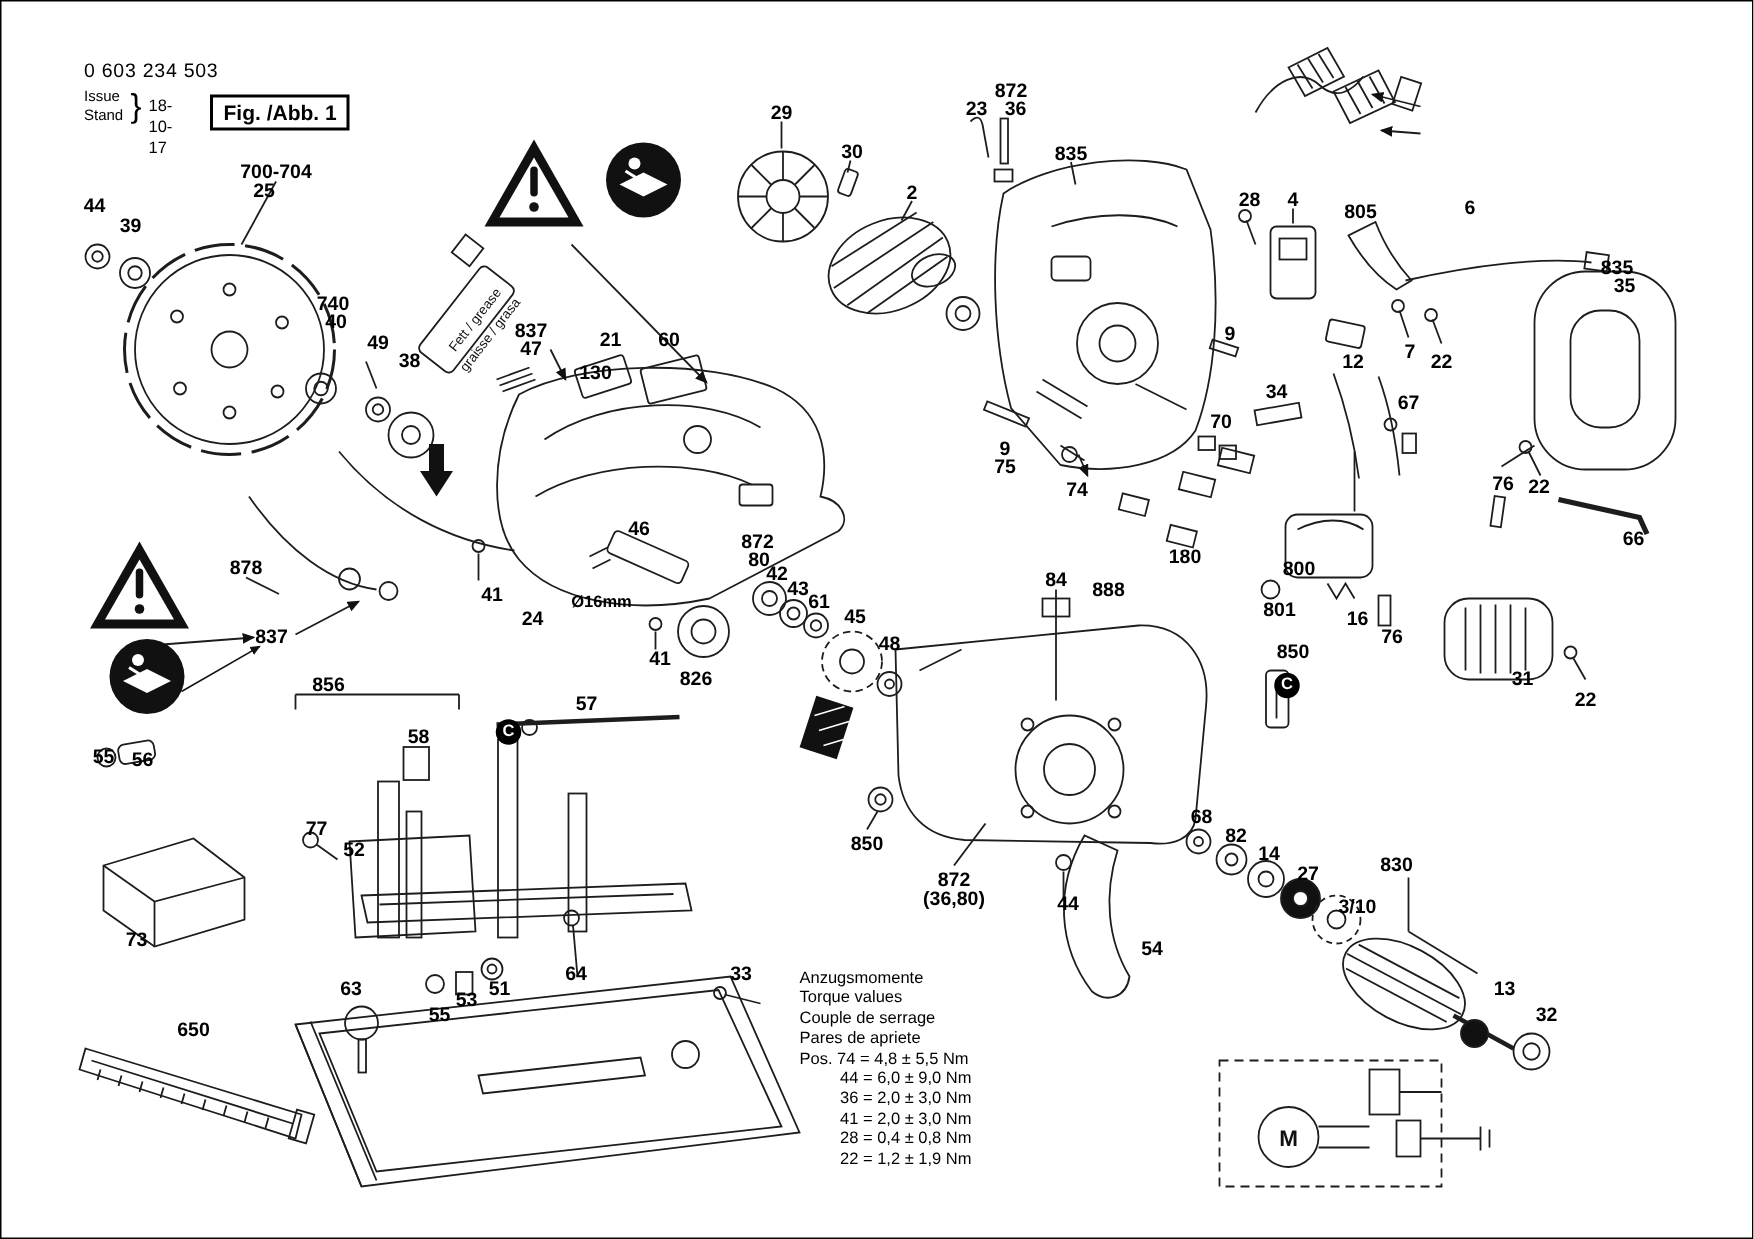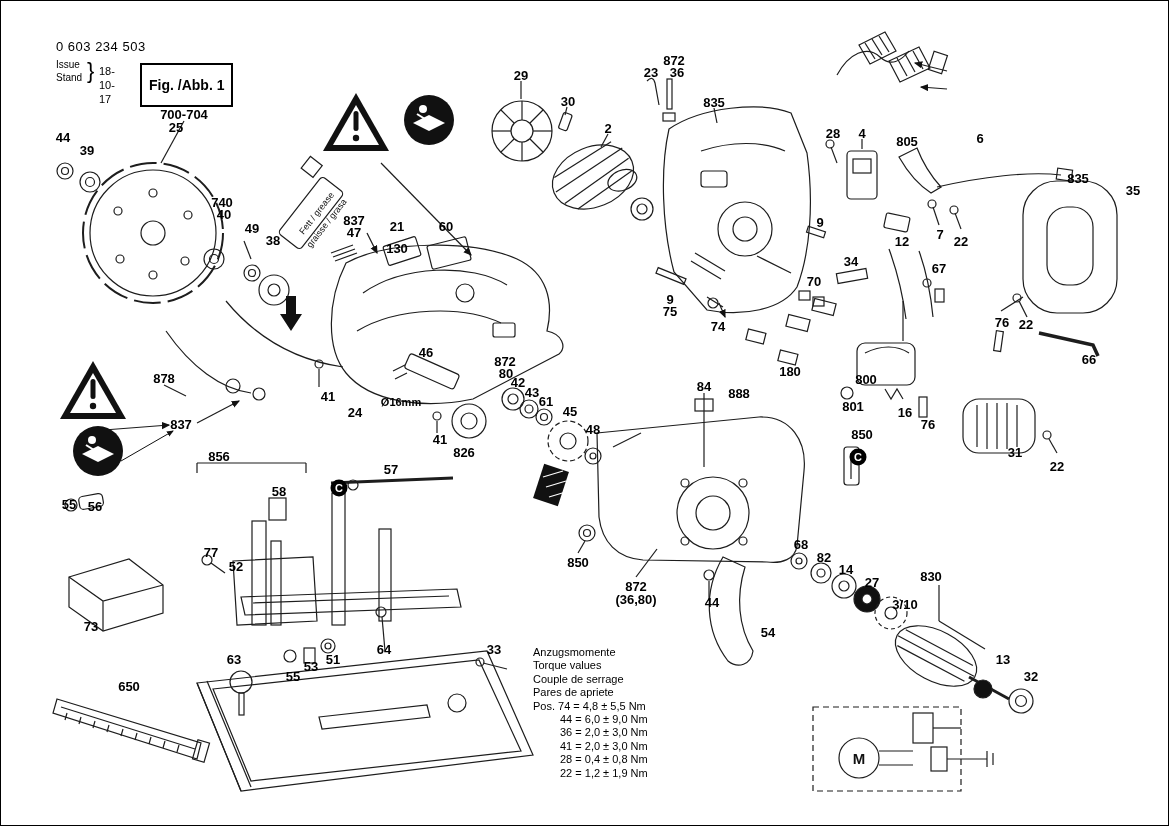--- a/index.html
+++ b/index.html
@@ -18,21 +18,21 @@
   .part-label.circ{
     background:#000;color:#fff;border-radius:50%;
     width:17px;height:17px;line-height:17px;text-align:center;font-size:11px;
   }
   .hdr-partnum{position:absolute;left:55px;top:38px;font-size:13px;letter-spacing:.5px;}
   .hdr-issue{position:absolute;left:55px;top:58px;font-size:10px;line-height:1.25;}
   .hdr-issue .brace{position:absolute;left:31px;top:-2px;font-size:22px;font-weight:400;}
   .hdr-issue .date{position:absolute;left:43px;top:6px;font-size:11px;}
   .fig-box{
     position:absolute;left:139px;top:62px;border:2px solid #000;
-    padding:12px 7px;font-weight:bold;font-size:14px;background:#fff;z-index:6;
+    padding:2px 7px;font-weight:bold;font-size:14px;background:#fff;z-index:6;
   }
   .note{position:absolute;z-index:5;}
   .note-install{left:950px;top:55px;font-size:11px;font-weight:bold;line-height:1.2;}
   .note-torque{left:532px;top:645px;font-size:11px;line-height:1.22;}
   .note-torque .indent{padding-left:27px;}
   .note-groups{left:672px;top:721px;font-size:13px;font-weight:bold;line-height:1.18;}
   .note-mods{left:1003px;top:737px;font-size:10.5px;line-height:1.25;}
 </style>
 </head>
 <body>
@@ -436,35 +436,35 @@
       <div class="part-label" style="left: 86px; top: 149px;">39</div>
       <div class="part-label" style="left: 221px; top: 201px;">740</div>
       <div class="part-label" style="left: 223px; top: 213px;">40</div>
       <div class="part-label" style="left: 251px; top: 227px;">49</div>
       <div class="part-label" style="left: 272px; top: 239px;">38</div>
       <div class="part-label" style="left: 163px; top: 377px;">878</div>
       <div class="part-label" style="left: 180px; top: 423px;">837</div>
       <div class="part-label" style="left: 353px; top: 219px;">837</div>
       <div class="part-label" style="left: 353px; top: 231px;">47</div>
       <div class="part-label" style="left: 396px; top: 212px; margin-top: 35px;">130</div>
-      <div class="part-label" style="left: 396px; top: 225px;">21</div>
+      <div class="part-label" style="left: 406px; top: 225px;">21</div>
       <div class="part-label" style="left: 445px; top: 225px;">60</div>
       <div class="part-label" style="left: 520px; top: 74px;">29</div>
       <div class="part-label" style="left: 567px; top: 100px;">30</div>
       <div class="part-label" style="left: 607px; top: 127px;">2</div>
       <div class="part-label" style="left: 650px; top: 71px;">23</div>
       <div class="part-label" style="left: 673px; top: 59px;">872</div>
       <div class="part-label" style="left: 676px; top: 71px;">36</div>
       <div class="part-label" style="left: 713px; top: 101px;">835</div>
       <div class="part-label" style="left: 832px; top: 132px;">28</div>
       <div class="part-label" style="left: 861px; top: 132px;">4</div>
       <div class="part-label" style="left: 906px; top: 140px;">805</div>
       <div class="part-label" style="left: 979px; top: 137px;">6</div>
       <div class="part-label" style="left: 1077px; top: 177px;">835</div>
-      <div class="part-label" style="left: 1132px; top: 189px;">35</div>
+      <div class="part-label" style="left: 1082px; top: 189px;">35</div>
       <div class="part-label" style="left: 819px; top: 221px;">9</div>
       <div class="part-label" style="left: 901px; top: 240px;">12</div>
       <div class="part-label" style="left: 939px; top: 233px;">7</div>
       <div class="part-label" style="left: 960px; top: 240px;">22</div>
       <div class="part-label" style="left: 850px; top: 260px; text-align: right;">34</div>
       <div class="part-label" style="left: 813px; top: 280px;">70</div>
       <div class="part-label" style="left: 938px; top: 267px;">67</div>
       <div class="part-label" style="left: 1001px; top: 321px;">76</div>
       <div class="part-label" style="left: 1025px; top: 323px;">22</div>
       <div class="part-label" style="left: 1088px; top: 358px;">66</div>

